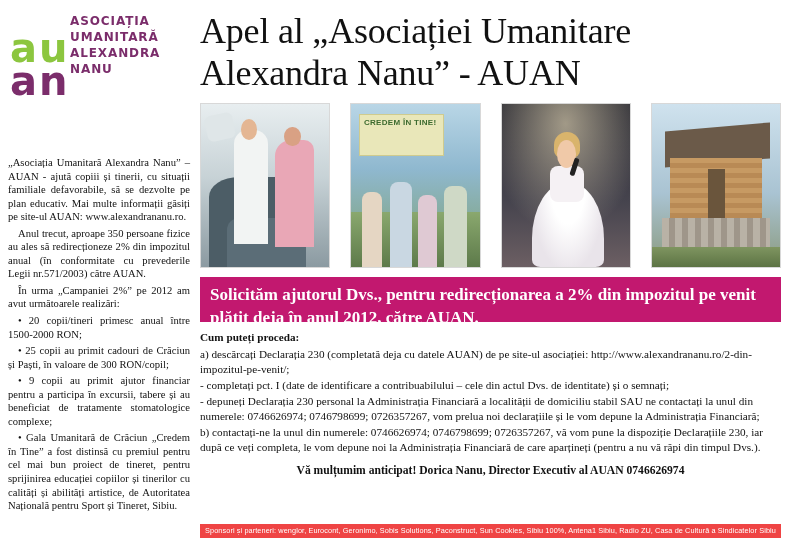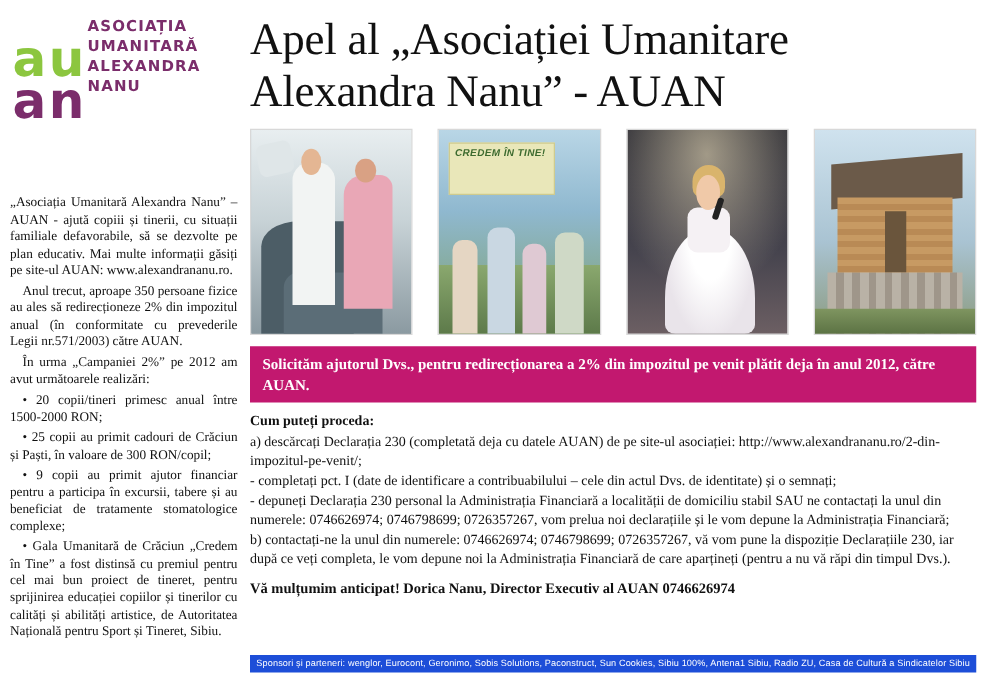--- a/index.html
+++ b/index.html
@@ -62,21 +62,20 @@
     letter-spacing: -0.2px;
   }
 
   
   .photos {
     position: absolute;
     left: 200px; top: 103px;
     width: 581px; height: 165px;
     display: flex;
     gap: 20px;
-    font-style: italic;
   }
   .photo {
     position: relative;
     overflow: hidden;
     flex: 1 1 0;
     border: 1px solid #d8d8d8;
   }
 
   
   .p1 { background: linear-gradient(170deg,#cfd9dd 0%, #9fb0b8 55%, #6d7c85 100%); }
@@ -157,48 +156,49 @@
 
   
   .band {
     position: absolute;
     left: 200px; top: 277px;
     width: 581px; height: 45px;
     background: #c2186f;
     color: #ffffff;
     font-family: "Liberation Serif", serif;
     font-weight: bold;
-    font-size: 12px;
+    font-size: 17px;
     line-height: 1.38;
     padding: 6px 10px;
   }
 
   
   .proc {
     position: absolute;
     left: 200px; top: 330px;
     width: 581px;
     font-size: 11.2px;
     line-height: 1.34;
     color: #111;
   }
   .proc .lead { font-weight: bold; margin: 0 0 2px 0; }
   .proc p { margin: 0 0 1px 0; }
   .proc .thanks {
     margin-top: 8px;
+    text-align: center;
     font-weight: bold;
     font-size: 11.6px;
   }
 
   
   .sponsors {
     position: absolute;
     left: 200px; top: 524px;
     width: 581px; height: 14px;
-    background: #1d4ed8;
+    background: #ef4444;
     color: #fff;
     font-family: "Liberation Sans", sans-serif;
     font-size: 7.3px;
     line-height: 14px;
     text-align: center;
     letter-spacing: 0.1px;
     overflow: hidden;
   }
 
   

